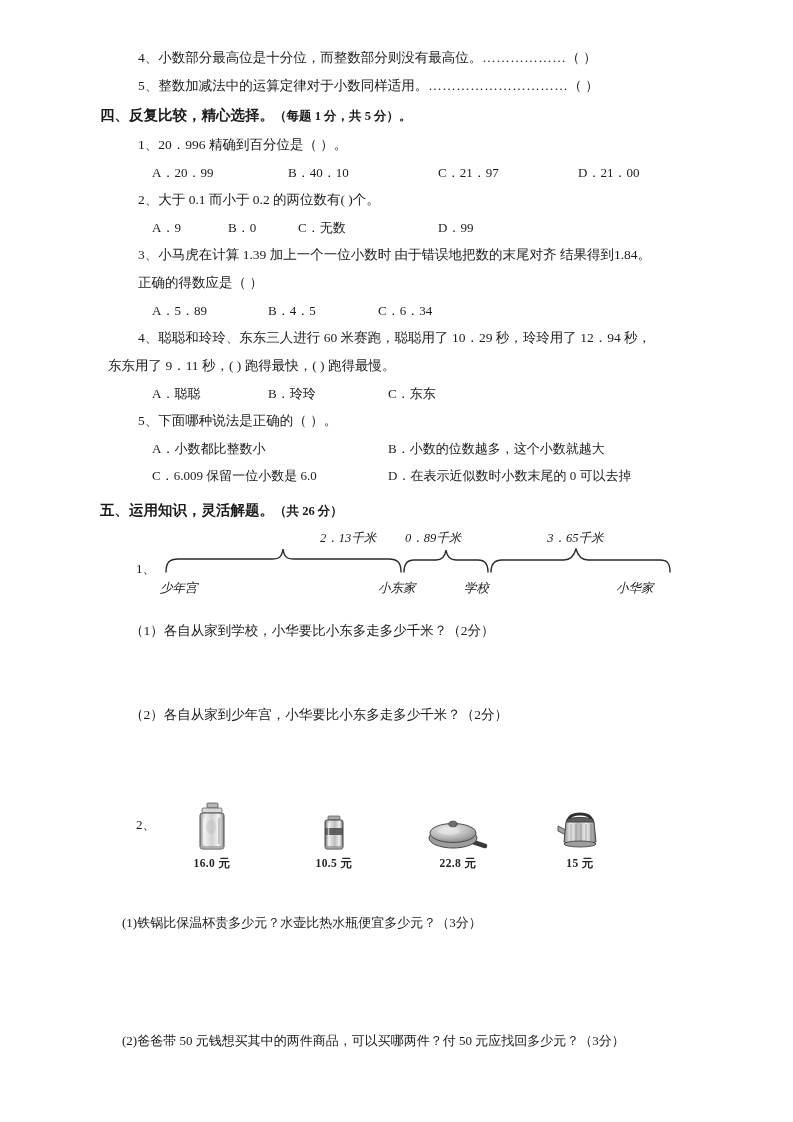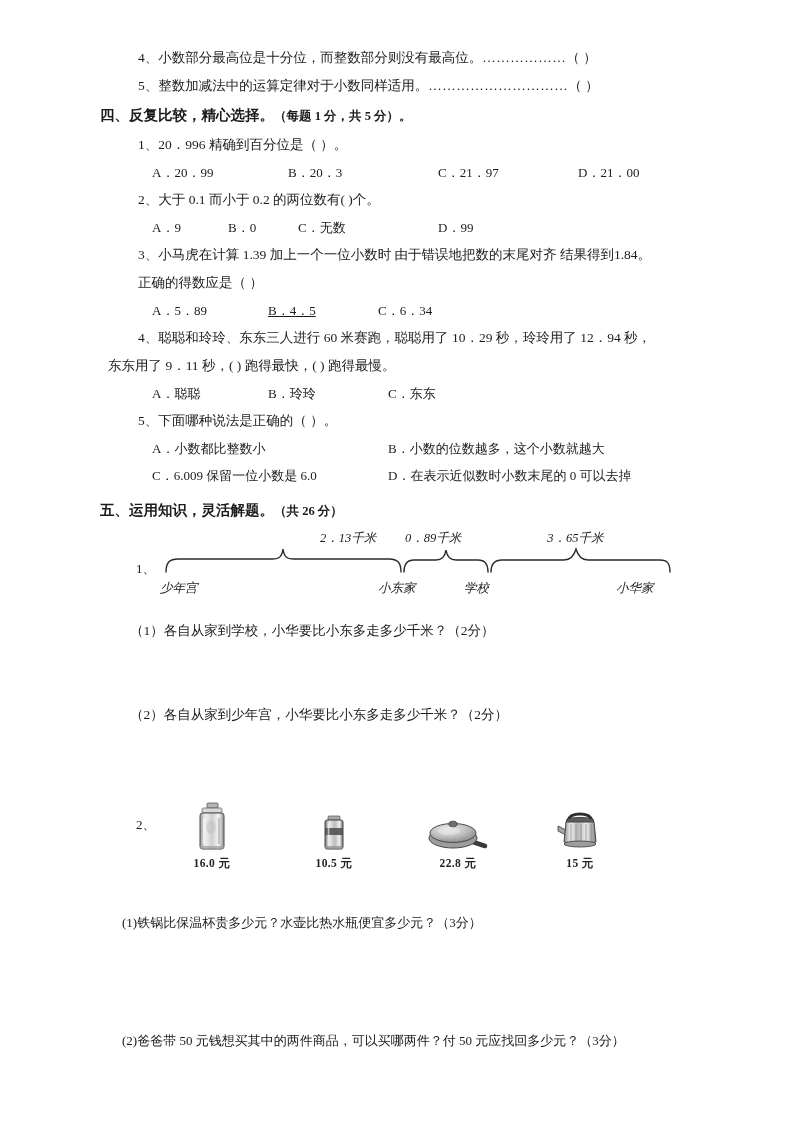--- a/index.html
+++ b/index.html
@@ -169,21 +169,21 @@
 
   <div class="sec-head" style="margin-left:-8px;">
     <span>四、反复比较，精心选择。</span><span class="small">（每题 1 分，共 5 分）。</span>
   </div>
 
   <div class="line indent-1">
     <span>1、</span><span>20．996 精确到百分位是（                ）。</span>
   </div>
   <div class="opt-row indent-2">
     <span class="opt" style="left:44px;">A．20．99</span>
-    <span class="opt" style="left:180px;">B．20．3</span>
+    <span class="opt" style="left:180px;">B．40．10</span>
     <span class="opt" style="left:330px;">C．21．97</span>
     <span class="opt" style="left:470px;">D．21．00</span>
   </div>
 
   <div class="line indent-1">
     <span>2、</span><span>大于 0.1 而小于 0.2 的两位数有(            )个。</span>
   </div>
   <div class="opt-row indent-2">
     <span class="opt" style="left:44px;">A．9</span>
     <span class="opt" style="left:120px;">B．0</span>
@@ -192,21 +192,21 @@
   </div>
 
   <div class="line indent-1">
     <span>3、</span><span>小马虎在计算 1.39 加上一个一位小数时 由于错误地把数的末尾对齐 结果得到1.84。</span>
   </div>
   <div class="line indent-1">
     <span>正确的得数应是（    ）</span>
   </div>
   <div class="opt-row indent-2">
     <span class="opt" style="left:44px;text-align:center;">A．5．89</span>
-    <span class="opt" style="left:160px;text-decoration:underline;">B．4．5</span>
+    <span class="opt" style="left:160px;">B．4．5</span>
     <span class="opt" style="left:270px;">C．6．34</span>
   </div>
 
   <div class="line indent-1">
     <span>4、</span><span>聪聪和玲玲、东东三人进行 60 米赛跑，聪聪用了 10．29 秒，玲玲用了 12．94 秒，</span>
   </div>
   <div class="line indent-0">
     <span>东东用了 9．11 秒，(    ) 跑得最快，(    ) 跑得最慢。</span>
   </div>
   <div class="opt-row indent-2">

